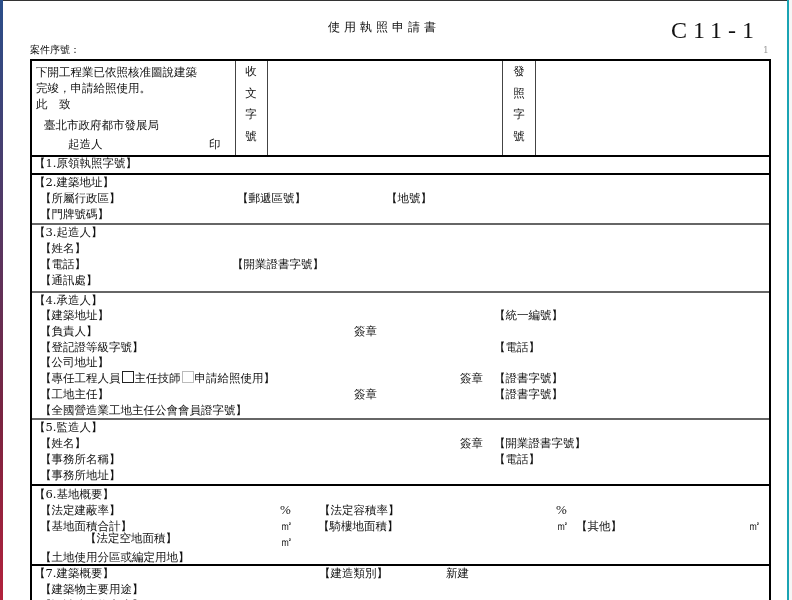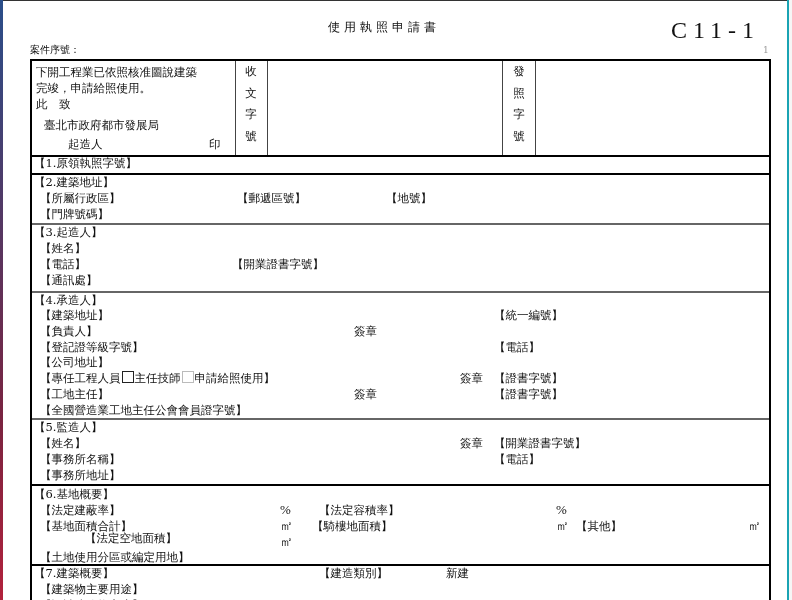--- a/index.html
+++ b/index.html
@@ -117,21 +117,21 @@
     </div>
 
     <div class="sec b" style="top:423px;height:80px;">
       <div class="l" style="left:2px;top:3px;">【6.基地概要】</div>
       <div class="l" style="left:8px;top:19px;">【法定建蔽率】</div>
       <div class="l unit" style="left:248px;top:18px;">%</div>
       <div class="l" style="left:287px;top:19px;">【法定容積率】</div>
       <div class="l unit" style="left:524px;top:18px;">%</div>
       <div class="l" style="left:8px;top:35px;">【基地面積合計】</div>
       <div class="l unit" style="left:248px;top:34px;">㎡</div>
-      <div class="l" style="left:280px;top:35px;">【騎樓地面積】</div>
+      <div class="l" style="left:286px;top:35px;">【騎樓地面積】</div>
       <div class="l unit" style="left:524px;top:34px;">㎡</div>
       <div class="l" style="left:544px;top:35px;">【其他】</div>
       <div class="l unit" style="left:716px;top:34px;">㎡</div>
       <div class="l" style="left:8px;top:47px;margin-left:45px;">【法定空地面積】</div>
       <div class="l unit" style="left:248px;top:50px;">㎡</div>
       <div class="l" style="left:8px;top:66px;">【土地使用分區或編定用地】</div>
     </div>
 
     <div class="sec" style="top:503px;height:60px;">
       <div class="l" style="left:2px;top:2px;">【7.建築概要】</div>

